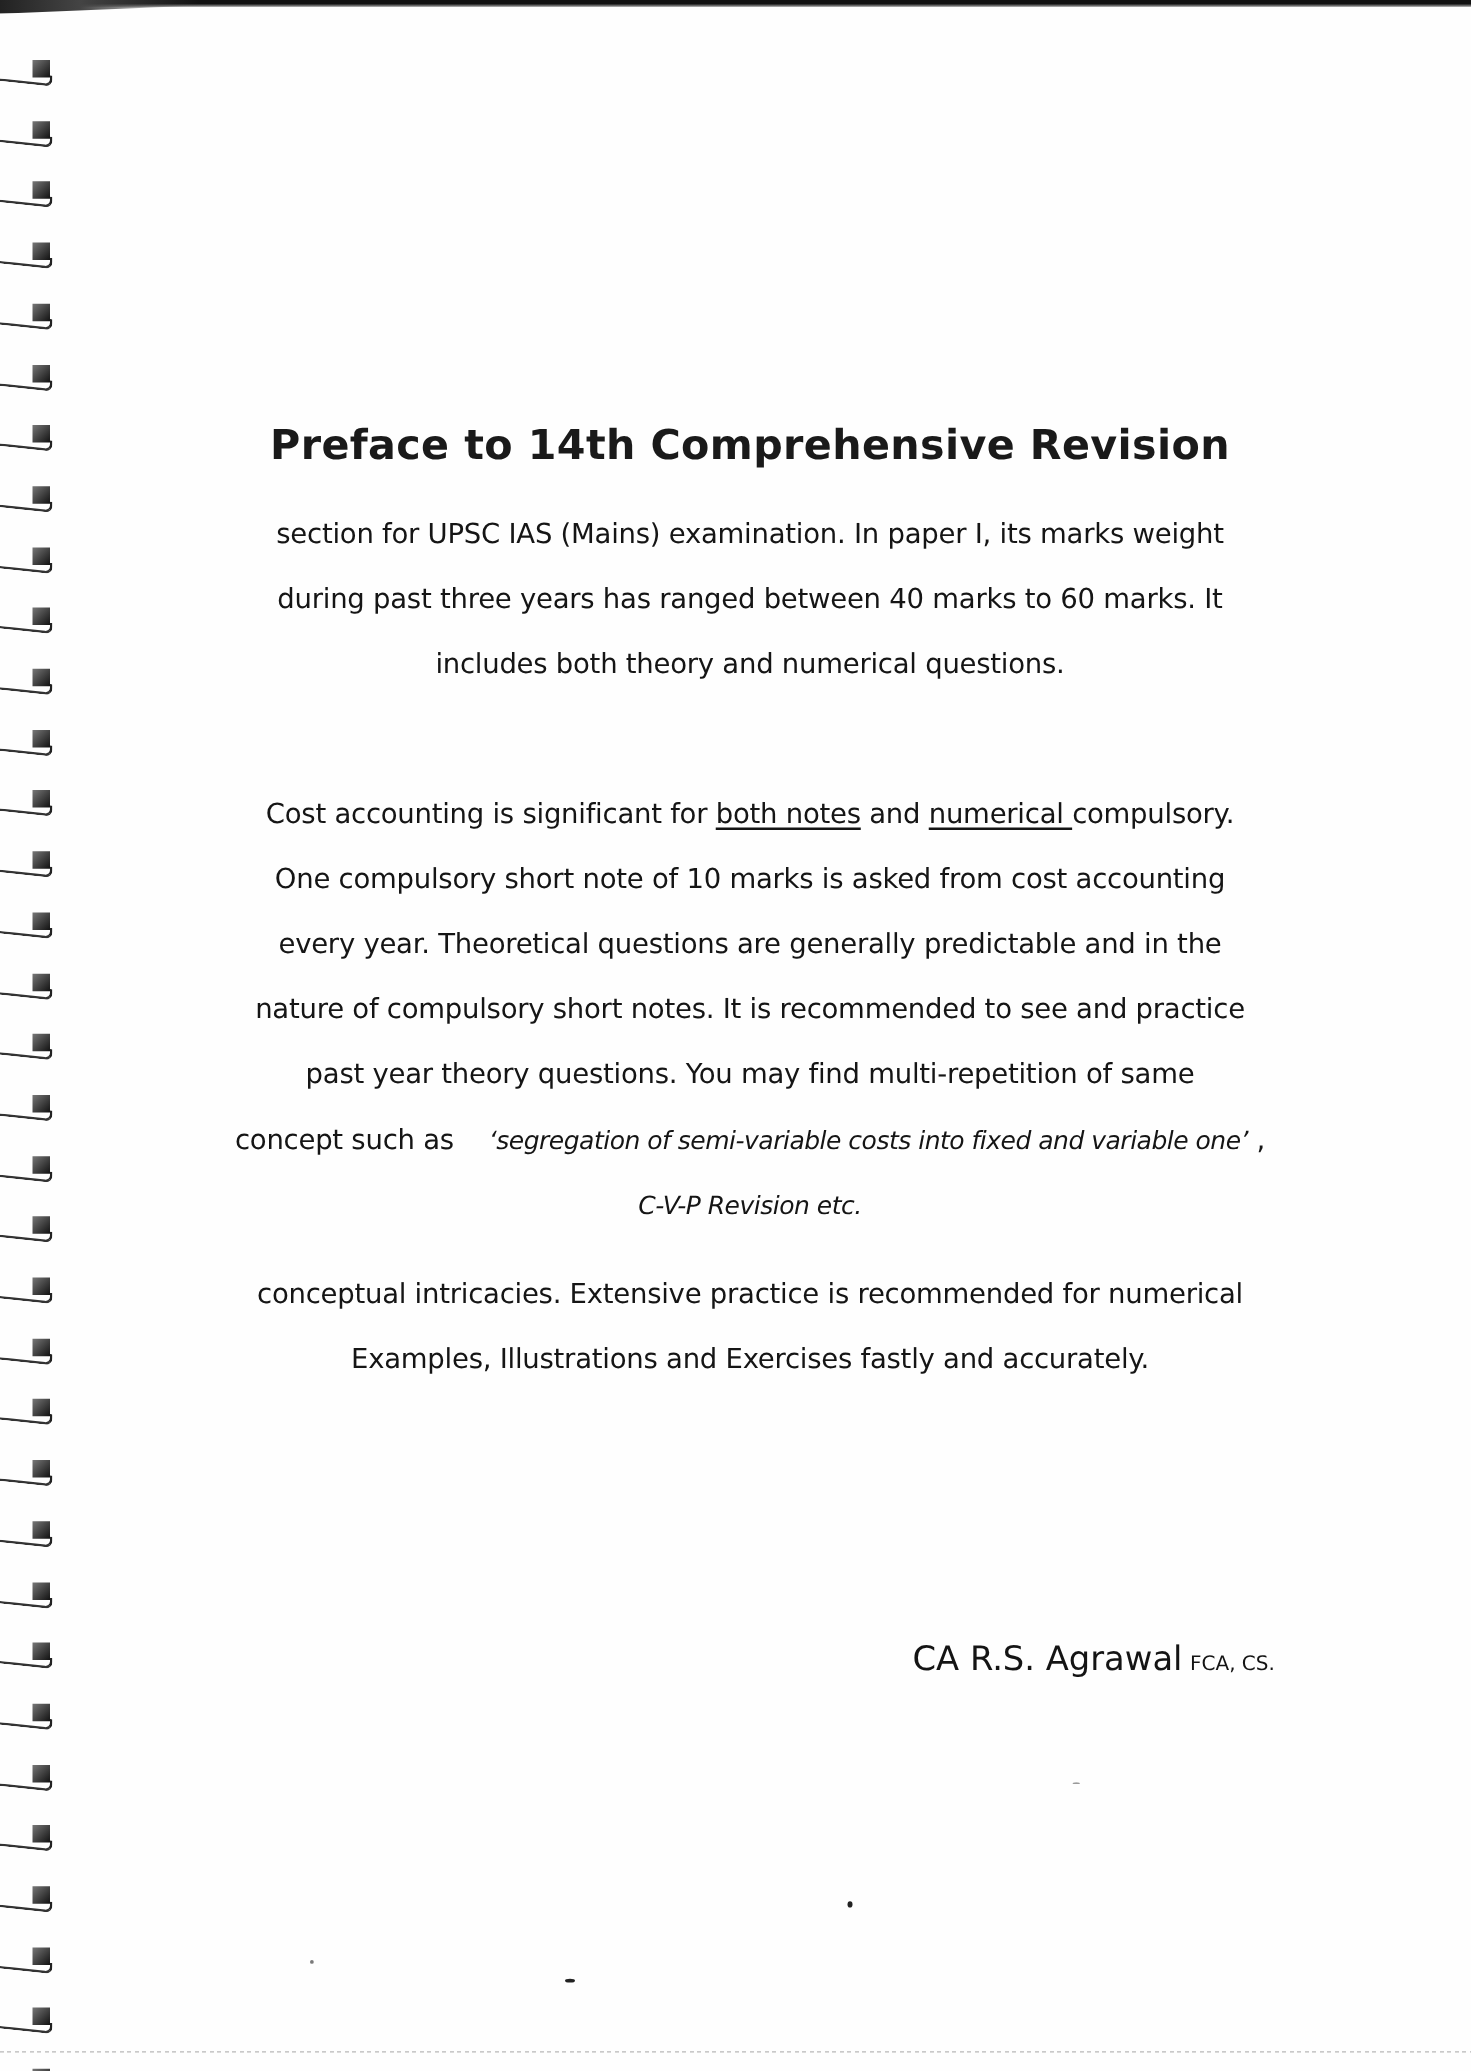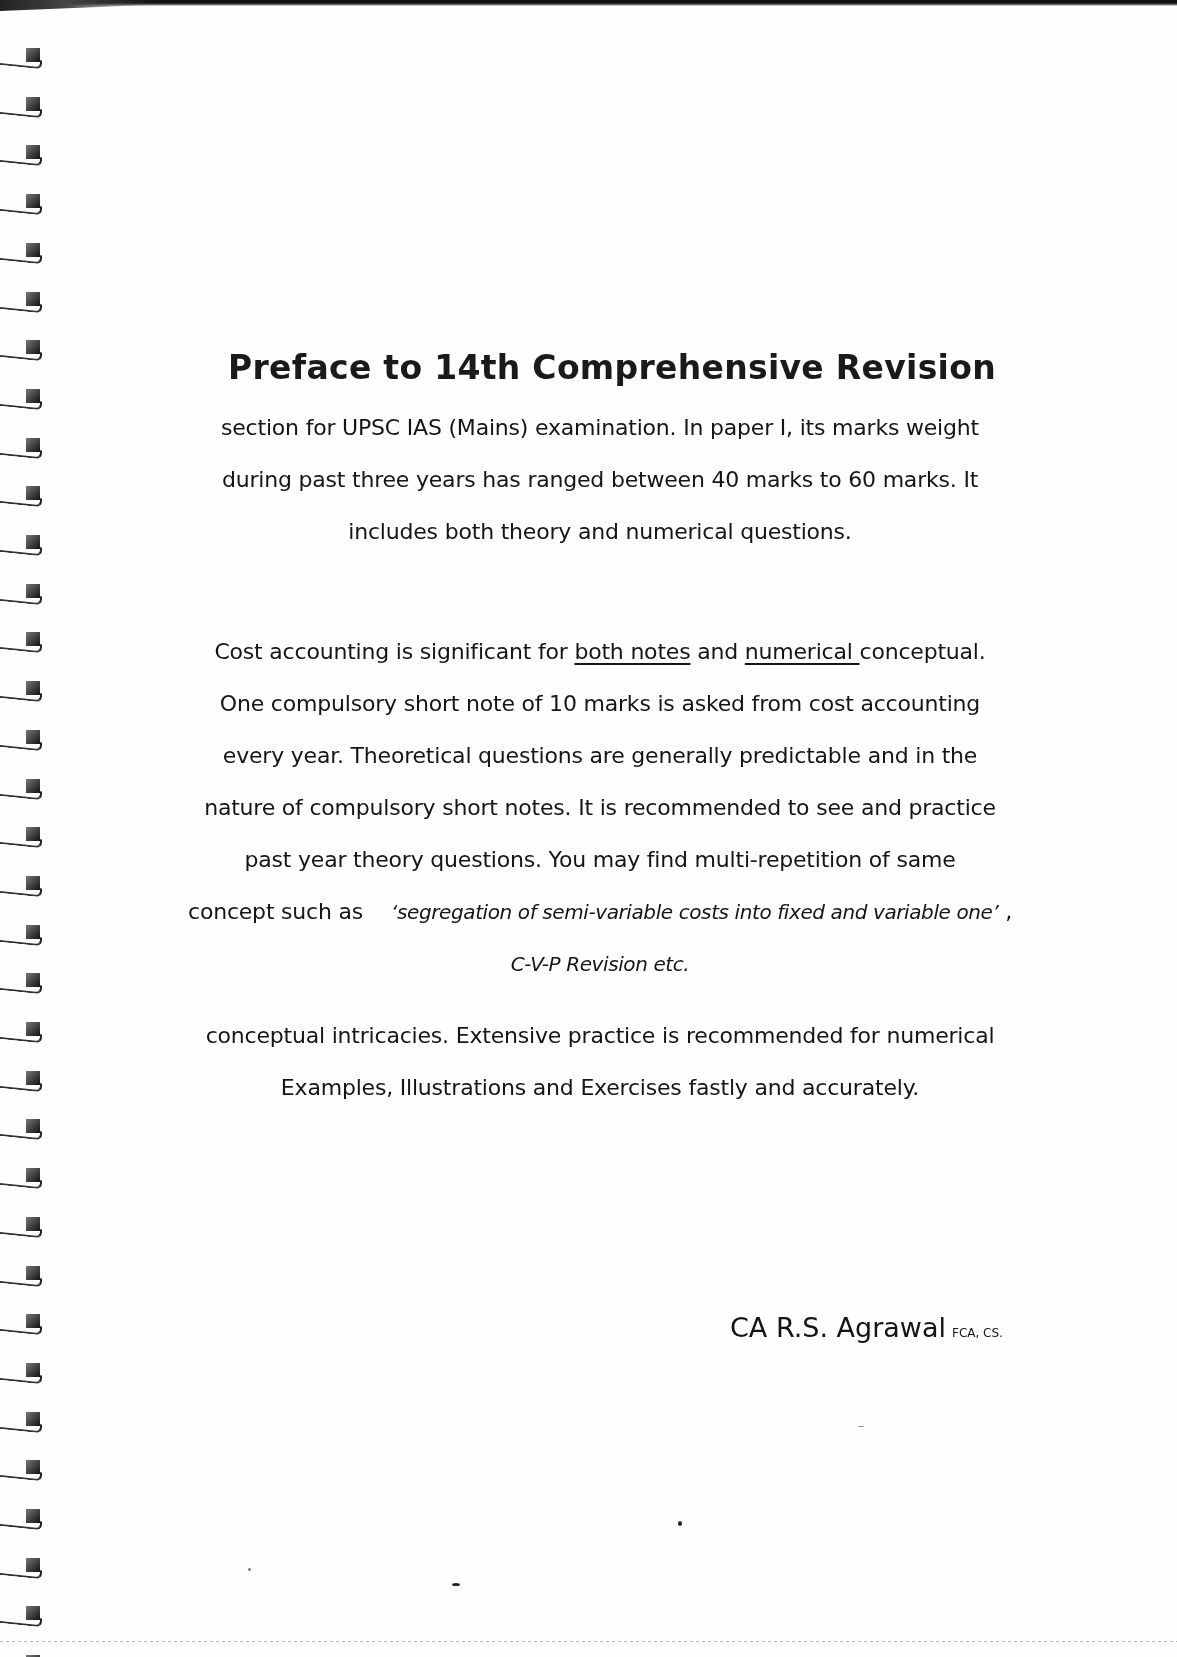--- a/index.html
+++ b/index.html
@@ -52,21 +52,21 @@
   }
   .ul { text-decoration:underline; text-underline-offset:4px; }
   .it {
     font-style:italic; font-size:20px; letter-spacing:-0.4px;
   }
   .gap { display:inline-block; width:28px; }
   .signature {
     position:absolute; left:730px; top:1312px; white-space:nowrap;
     font-family:"DejaVu Sans", sans-serif; font-size:27px; color:#141414;
   }
-  .signature .quals { font-size:12px; margin-left:6px; }
+  .signature .quals { font-size:16px; margin-left:6px; }
   .speck { position:absolute; background:#222; border-radius:50%; }
 </style>
 </head>
 <body>
 
 <div class="top-edge"></div>
 <div class="bottom-edge"></div>
 
 <div class="spiral" id="spiral">
     <div class="hole" style="top: 46px;">
@@ -200,30 +200,30 @@
     <div class="hole" style="top: 1604.4px;">
       <div class="wire"></div>
       <div class="block"></div>
     </div>
     <div class="hole" style="top: 1653.1px;">
       <div class="block"></div>
     </div>
   </div>
 
 <div class="page">
-  <h1 class="title" style="margin:12px;">Preface to 14th Comprehensive Revision</h1>
+  <h1 class="title" style="margin:0;">Preface to 14th Comprehensive Revision</h1>
 
   <div class="para" style="top:402px;">
     <span class="line">section for UPSC IAS (Mains) examination.  In paper I, its marks weight</span>
     <span class="line">during past three years has ranged between 40 marks to 60 marks.  It</span>
     <span class="line">includes both theory and numerical questions.</span>
   </div>
 
   <div class="para" style="top:626px;">
-    <span class="line"><span>Cost accounting is significant for </span><span class="ul">both notes</span><span> and </span><span class="ul">numerical </span><span>conceptual.</span></span>
+    <span class="line"><span>Cost accounting is significant for </span><span class="ul">both notes</span><span> and </span><span class="ul">numerical </span><span>compulsory.</span></span>
     <span class="line">One compulsory short note of 10 marks is asked from cost accounting</span>
     <span class="line">every year. Theoretical questions are generally predictable and in the</span>
     <span class="line">nature of compulsory short notes. It is recommended to see and practice</span>
     <span class="line">past year theory questions. You may find multi-repetition of same</span>
     <span class="line"><span>concept such as</span><span class="gap"></span><span class="it">‘segregation of semi-variable costs into fixed and variable one’</span><span> ,</span></span>
     <span class="line it">C-V-P Revision etc.</span>
   </div>
 
   <div class="para" style="top:1010px;">
     <span class="line">conceptual intricacies. Extensive practice is recommended for numerical</span>

